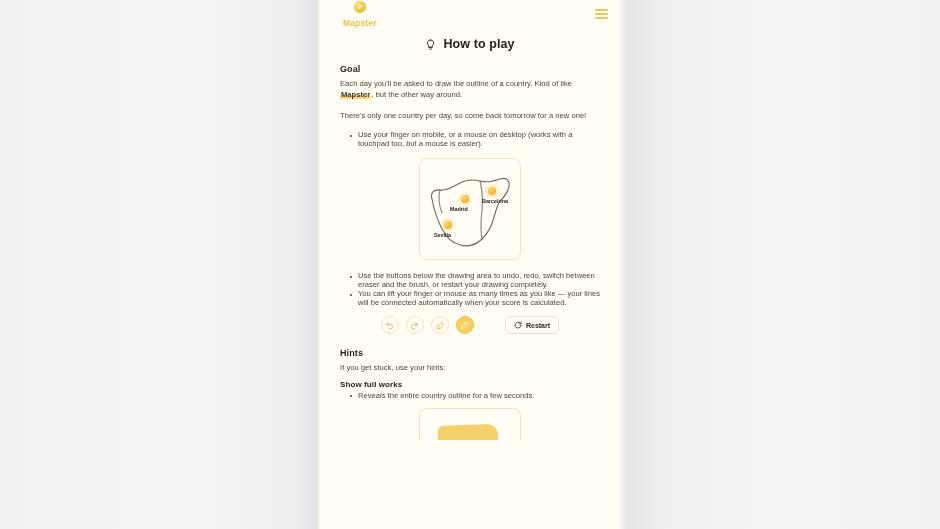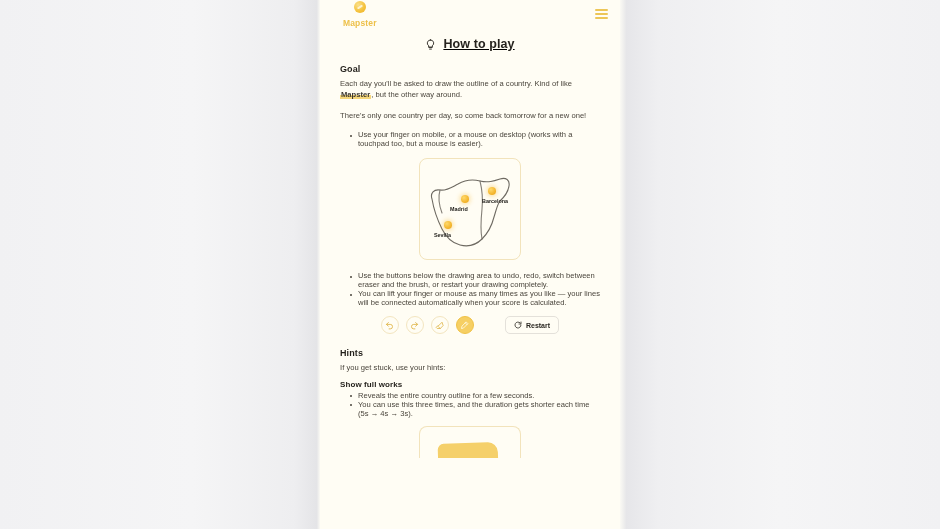--- a/index.html
+++ b/index.html
@@ -107,21 +107,20 @@
   }
 
   
   .page-title {
     display: flex;
     align-items: center;
     justify-content: center;
     gap: 7px;
     padding: 9px 0 11px;
     background: #fffdf4;
-    text-decoration: underline;
   }
   .page-title .bulb {
     width: 11px; height: 11px;
     display: block;
   }
   .page-title h1 {
     font-size: 12.5px;
     font-weight: 700;
     color: #26231e;
     letter-spacing: .1px;
@@ -402,21 +401,20 @@
         </div>
       </div>
 
       <div class="gap-md"></div>
 
       <h2 class="section">Hints</h2>
       <p class="body tight">If you get stuck, use your hints:</p>
       <h3 class="subsection">Show full works</h3>
       <ul class="bullets">
         <li>Reveals the entire country outline for a few seconds.</li>
-        <li>You can use this three times, and the duration gets shorter each time (5s → 4s → 3s).</li>
       </ul>
 
       <div class="bottom-card">
         <div class="bottom-shape"></div>
       </div>
 
     </div>
   </div>
 </div>
 

